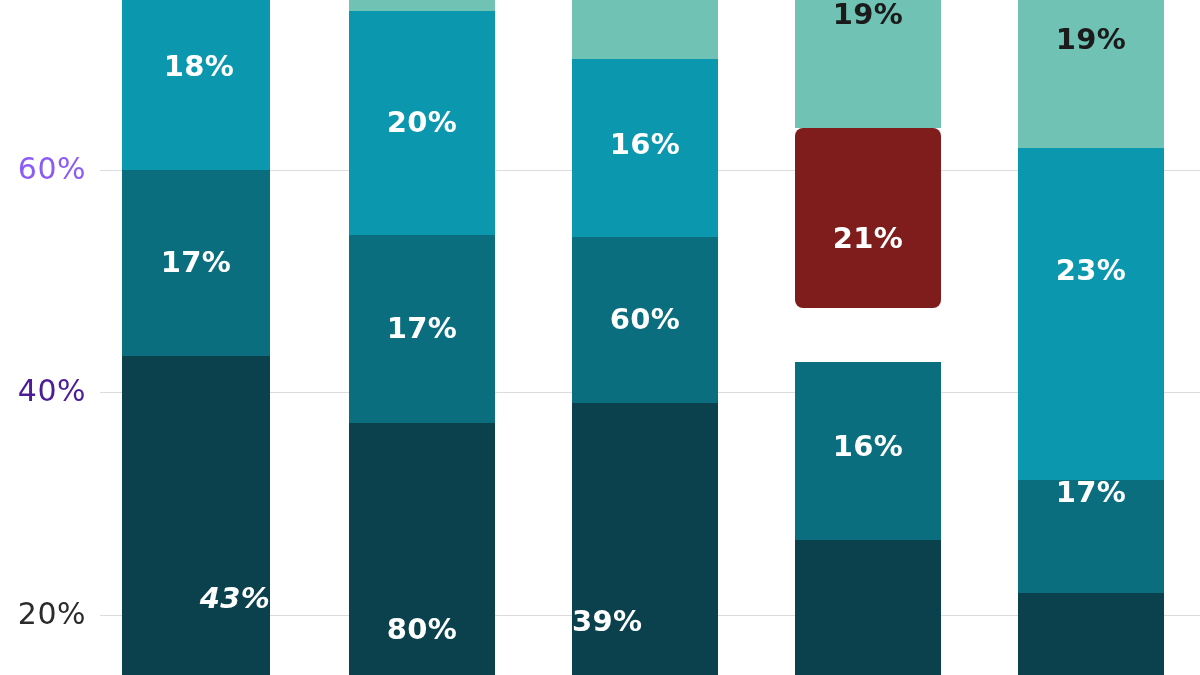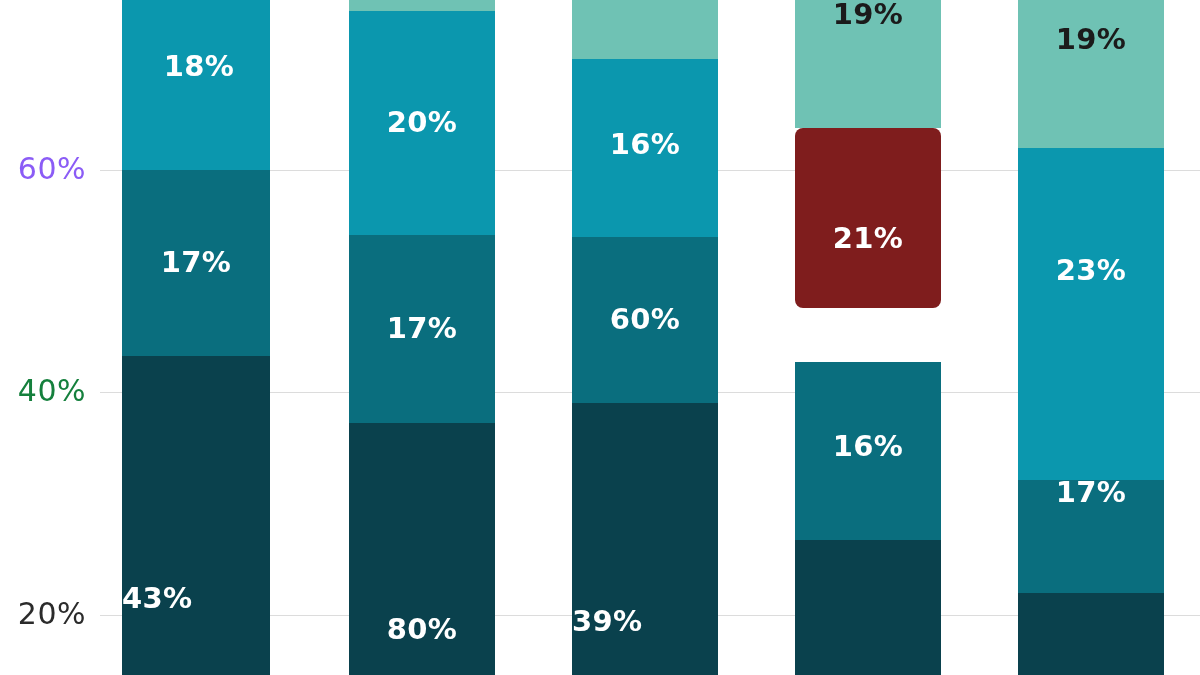--- a/index.html
+++ b/index.html
@@ -68,28 +68,28 @@
 
 <div id="chart-root">
 
   <div id="grid-layer">
       <div class="gridline" style="top: 170px; background: rgb(220, 220, 220);"></div>
       <div class="gridline" style="top: 392px; background: rgb(220, 220, 220);"></div>
       <div class="gridline" style="top: 615px; background: rgb(220, 220, 220);"></div>
     </div>
   <div id="ytick-layer">
       <div class="ytick-label" style="top: 154px; color: #8b5cf6;">60%</div>
-      <div class="ytick-label" style="top: 376px; color: #15803d;">40%</div>
+      <div class="ytick-label" style="top: 376px; color: #4c1d95;">40%</div>
       <div class="ytick-label" style="top: 599px; color: rgb(43, 43, 43);">20%</div>
     </div>
 
   <div id="bars-layer">
       <div class="bar" style="position: absolute; left: 122px; width: 148px; top: 0px; bottom: 0px;">
         <div class="seg" style="top: 356px; height: 359px; background: rgb(10, 65, 77); display: block;">
-          <span class="seg-label lbl-light" style="position: absolute; left: 0px; right: 0px; text-align: left; top: 228px;">43%</span>
+          <span class="seg-label lbl-light" style="position: absolute; left: 0px; right: 0px; text-align: right; top: 228px; font-style: italic;">43%</span>
         </div>
         <div class="seg" style="top: 170px; height: 186px; background: rgb(10, 110, 126); display: block;">
           <span class="seg-label lbl-light" style="position: absolute; left: 0px; right: 0px; text-align: center; top: 78px;">17%</span>
         </div>
         <div class="seg" style="top: -30px; height: 200px; background: rgb(11, 151, 174); display: block;">
           <span class="seg-label lbl-light" style="position: absolute; left: 0px; right: 0px; text-align: center; top: 82px; padding-left: 6px;">18%</span>
         </div>
       </div>
       <div class="bar" style="position: absolute; left: 349px; width: 146px; top: 0px; bottom: 0px;">
         <div class="seg" style="top: 423px; height: 292px; background: rgb(10, 65, 77); display: block;">

